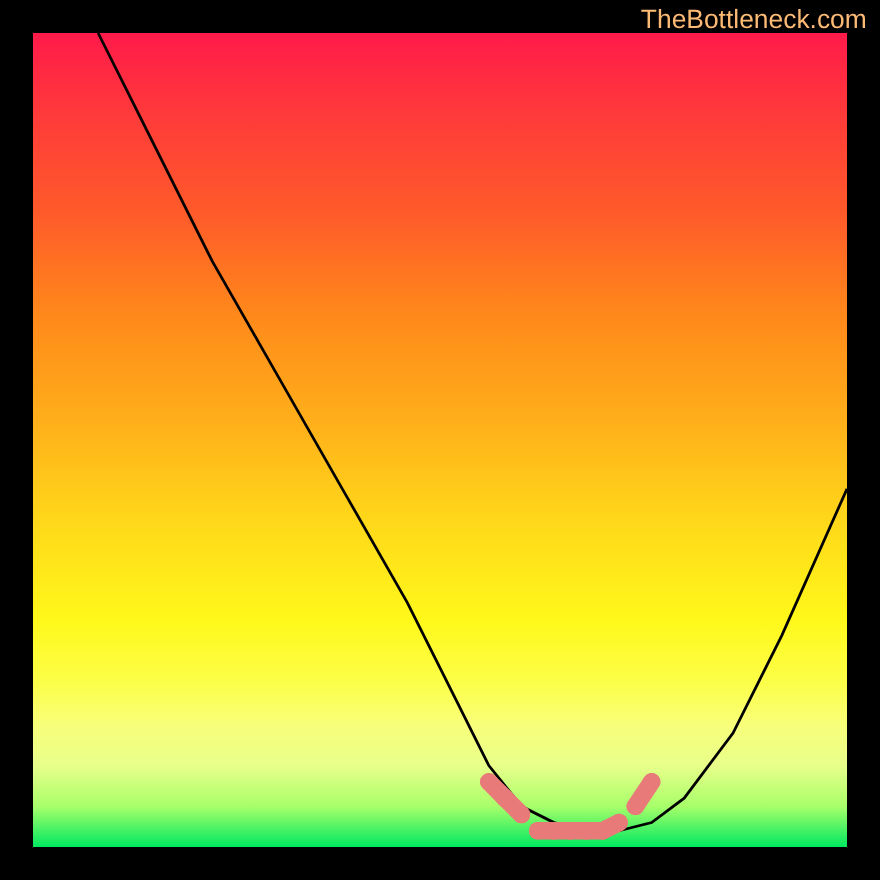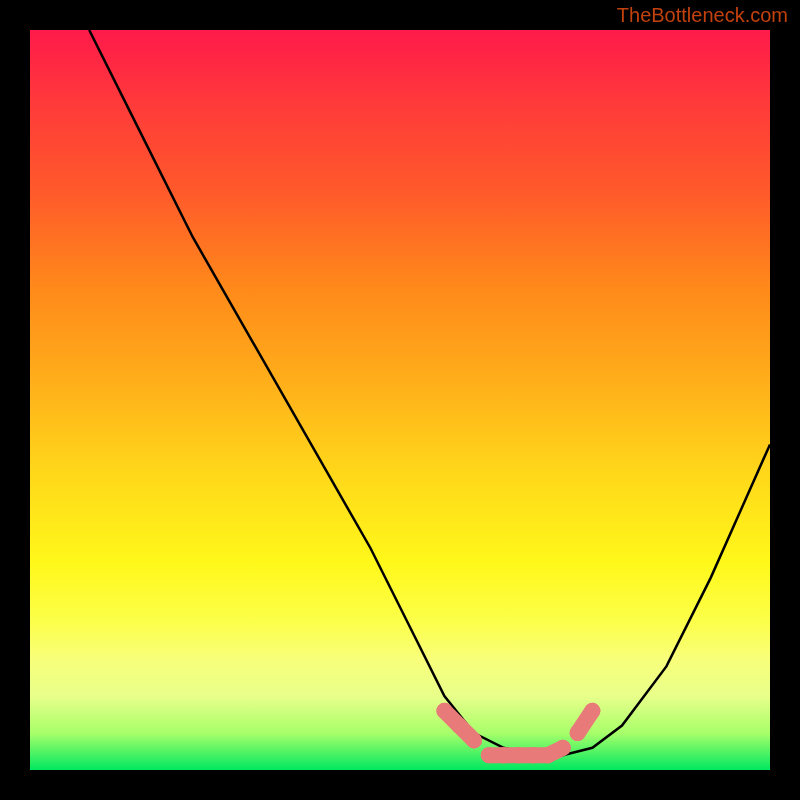--- a/index.html
+++ b/index.html
@@ -7,22 +7,22 @@
     width: 800px;
     height: 800px;
     background: #000;
     position: relative;
     font-family: Arial, sans-serif;
   }
   .watermark {
     position: absolute;
     top: 4px;
     right: 12px;
-    color: #c2410c;
-    font-size: 20px;
+    color: #fdba74;
+    font-size: 24px;
     font-weight: 500;
     z-index: 10;
     margin-left: 31px;
   }
   .plot-area {
     position: absolute;
     left: 30px;
     top: 30px;
     width: 740px;
     height: 740px;

